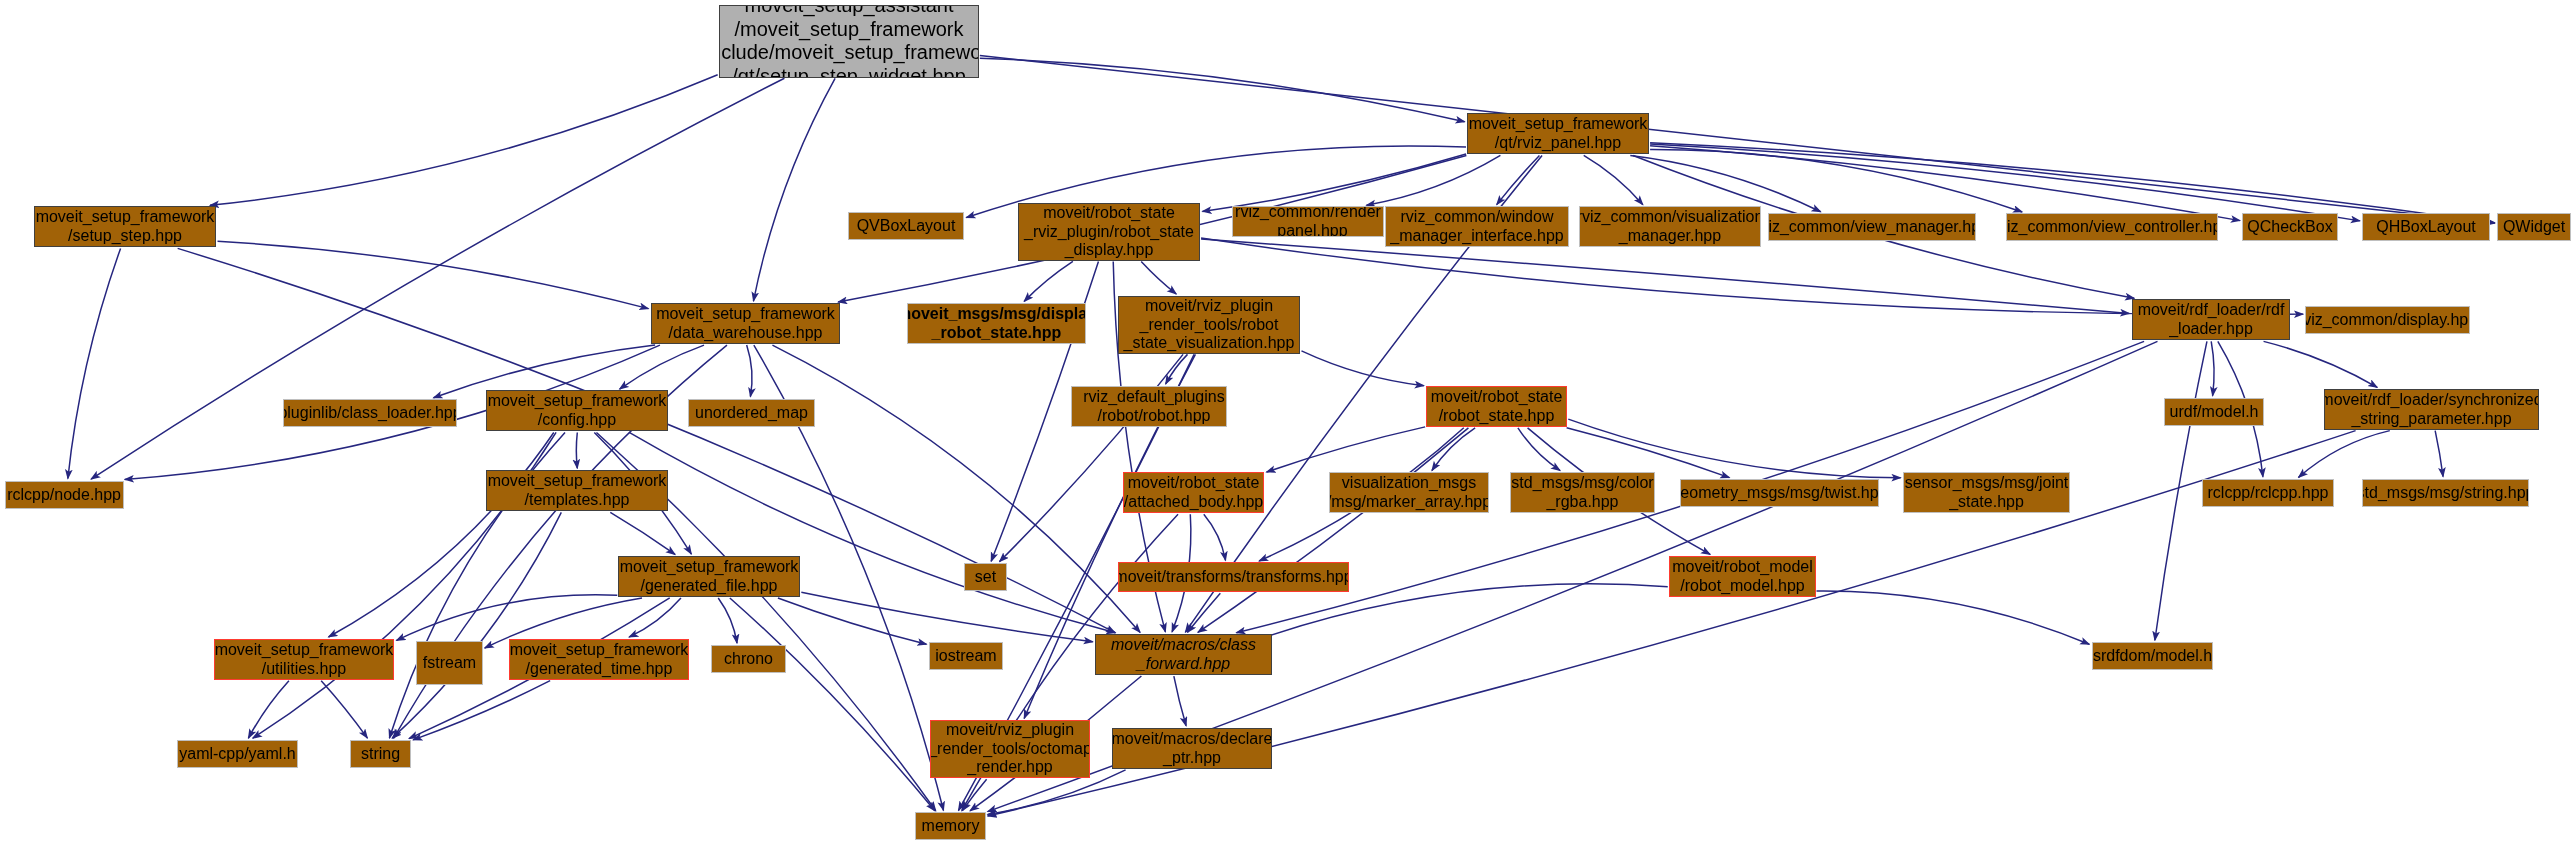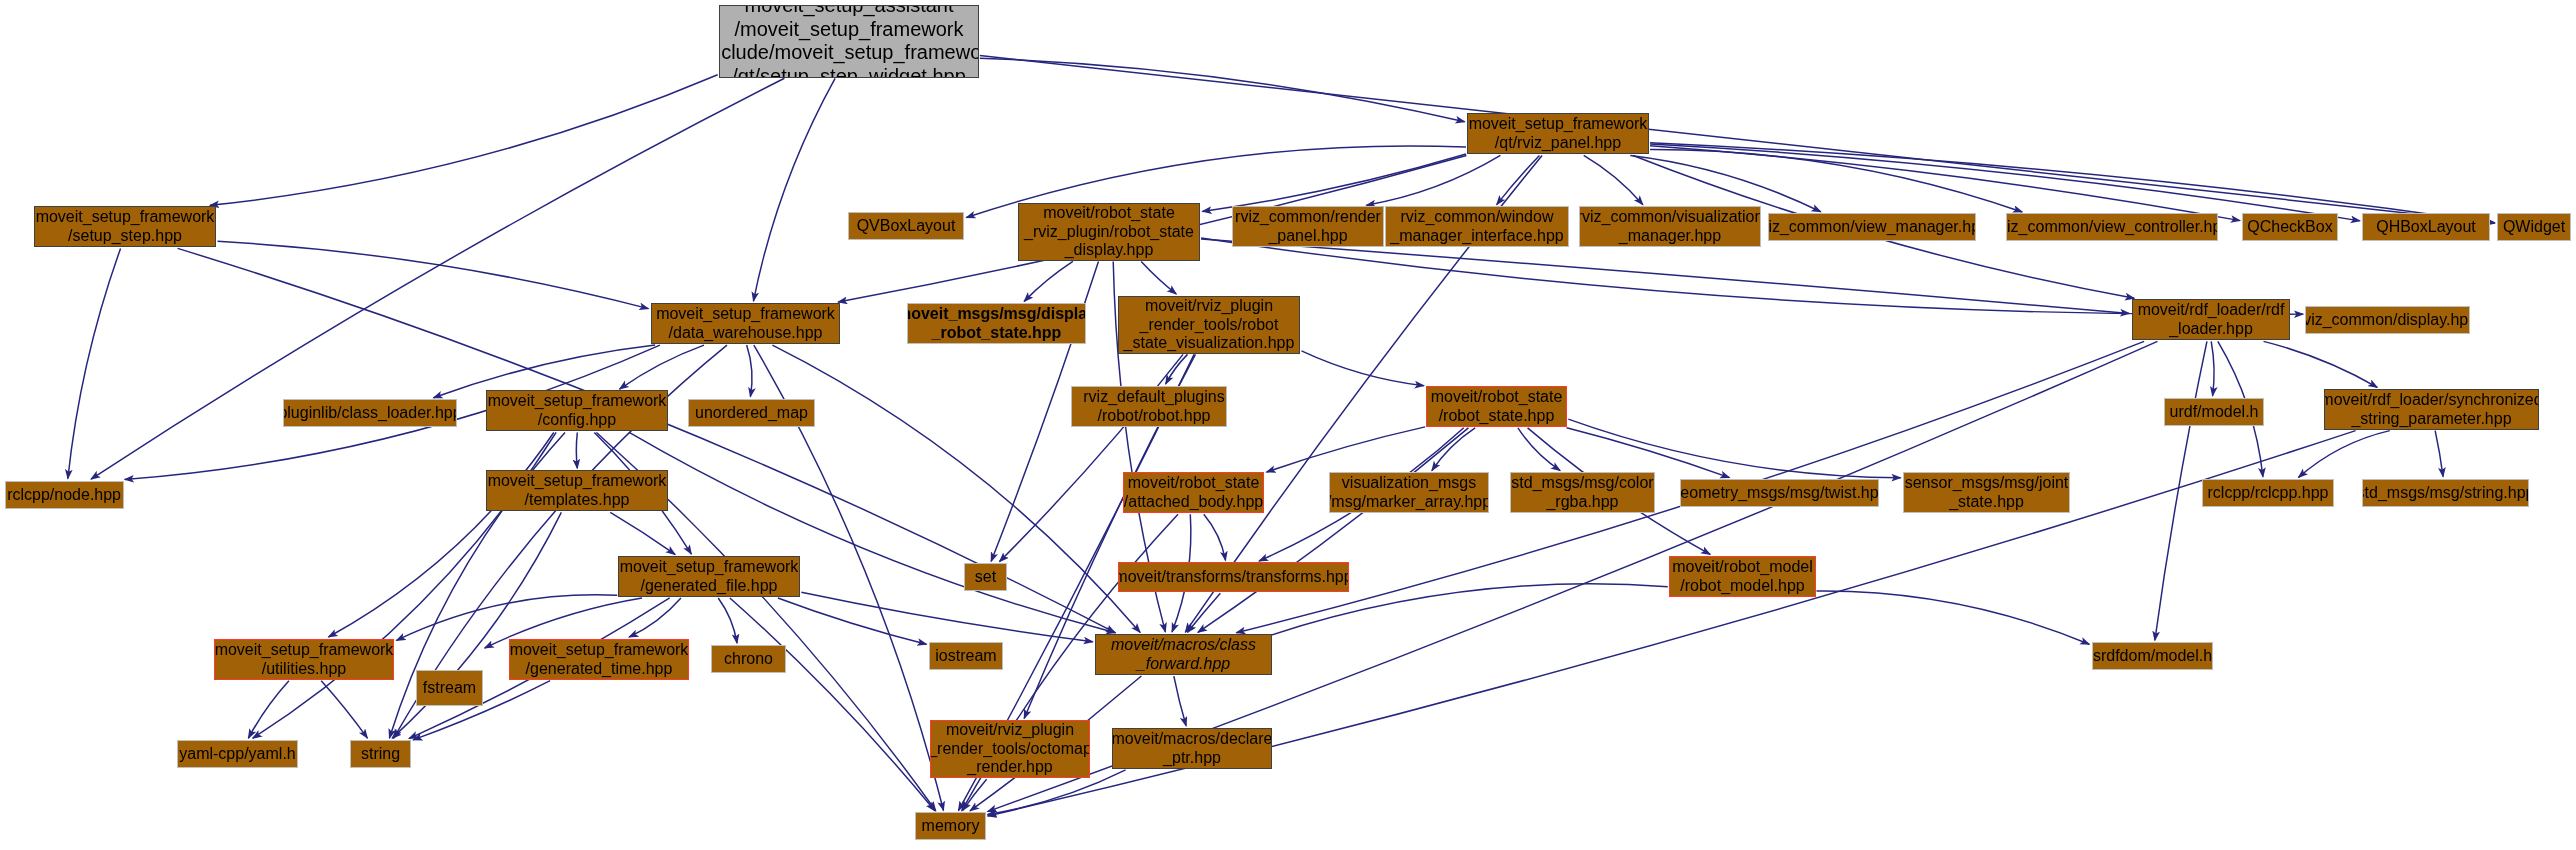--- a/index.html
+++ b/index.html
@@ -162,21 +162,21 @@
 /include/moveit_setup_framework
 /qt/setup_step_widget.hpp</div>
       <div class="graph-node node-local" style="left: 1467px; top: 113px; width: 182px; height: 41px; border-color: rgb(64, 64, 64); color: rgb(0, 0, 0);">moveit_setup_framework
 /qt/rviz_panel.hpp</div>
       <div class="graph-node node-local" style="left: 34px; top: 206px; width: 182px; height: 41px; border-color: rgb(64, 64, 64); color: rgb(0, 0, 0);">moveit_setup_framework
 /setup_step.hpp</div>
       <div class="graph-node node-plain" style="left: 848px; top: 212px; width: 116px; height: 28px; border-color: rgb(191, 191, 191); color: rgb(0, 0, 0);">QVBoxLayout</div>
       <div class="graph-node node-local" style="left: 1018px; top: 203px; width: 182px; height: 58px; border-color: rgb(64, 64, 64); color: rgb(0, 0, 0);">moveit/robot_state
 _rviz_plugin/robot_state
 _display.hpp</div>
-      <div class="graph-node node-plain" style="left: 1232px; top: 206px; width: 152px; height: 41px; border-color: rgb(191, 191, 191); color: rgb(0, 0, 0);">rviz_common/render
+      <div class="graph-node node-plain" style="left: 1232px; top: 206px; width: 152px; height: 31px; border-color: rgb(191, 191, 191); color: rgb(0, 0, 0);">rviz_common/render
 _panel.hpp</div>
       <div class="graph-node node-plain" style="left: 1385px; top: 206px; width: 184px; height: 41px; border-color: rgb(191, 191, 191); color: rgb(0, 0, 0);">rviz_common/window
 _manager_interface.hpp</div>
       <div class="graph-node node-plain" style="left: 1579px; top: 206px; width: 182px; height: 41px; border-color: rgb(191, 191, 191); color: rgb(0, 0, 0);">rviz_common/visualization
 _manager.hpp</div>
       <div class="graph-node node-plain" style="left: 1768px; top: 213px; width: 208px; height: 28px; border-color: rgb(191, 191, 191); color: rgb(0, 0, 0);">rviz_common/view_manager.hpp</div>
       <div class="graph-node node-plain" style="left: 2006px; top: 213px; width: 212px; height: 28px; border-color: rgb(191, 191, 191); color: rgb(0, 0, 0);">rviz_common/view_controller.hpp</div>
       <div class="graph-node node-plain" style="left: 2242px; top: 213px; width: 96px; height: 28px; border-color: rgb(191, 191, 191); color: rgb(0, 0, 0);">QCheckBox</div>
       <div class="graph-node node-plain" style="left: 2362px; top: 213px; width: 128px; height: 28px; border-color: rgb(191, 191, 191); color: rgb(0, 0, 0);">QHBoxLayout</div>
       <div class="graph-node node-plain" style="left: 2497px; top: 213px; width: 74px; height: 28px; border-color: rgb(191, 191, 191); color: rgb(0, 0, 0);">QWidget</div>
@@ -220,21 +220,21 @@
       <div class="graph-node node-plain" style="left: 964px; top: 563px; width: 43px; height: 28px; border-color: rgb(191, 191, 191); color: rgb(0, 0, 0);">set</div>
       <div class="graph-node node-link" style="left: 1118px; top: 562px; width: 231px; height: 30px; border-color: rgb(255, 59, 48); color: rgb(0, 0, 0);">moveit/transforms/transforms.hpp</div>
       <div class="graph-node node-link" style="left: 1669px; top: 556px; width: 147px; height: 41px; border-color: rgb(255, 59, 48); color: rgb(0, 0, 0);">moveit/robot_model
 /robot_model.hpp</div>
       <div class="graph-node node-plain" style="left: 929px; top: 642px; width: 74px; height: 28px; border-color: rgb(191, 191, 191); color: rgb(0, 0, 0);">iostream</div>
       <div class="graph-node node-local" style="left: 1095px; top: 634px; width: 177px; height: 41px; border-color: rgb(64, 64, 64); color: rgb(0, 0, 0); font-style: italic;">moveit/macros/class
 _forward.hpp</div>
       <div class="graph-node node-plain" style="left: 2092px; top: 642px; width: 121px; height: 28px; border-color: rgb(191, 191, 191); color: rgb(0, 0, 0);">srdfdom/model.h</div>
       <div class="graph-node node-link" style="left: 214px; top: 639px; width: 180px; height: 41px; border-color: rgb(255, 59, 48); color: rgb(0, 0, 0);">moveit_setup_framework
 /utilities.hpp</div>
-      <div class="graph-node node-plain" style="left: 416px; top: 670px; width: 67px; height: 36px; border-color: rgb(191, 191, 191); color: rgb(0, 0, 0); text-align: center;">fstream</div>
+      <div class="graph-node node-plain" style="left: 416px; top: 641px; width: 67px; height: 44px; border-color: rgb(191, 191, 191); color: rgb(0, 0, 0); text-align: center;">fstream</div>
       <div class="graph-node node-link" style="left: 509px; top: 639px; width: 180px; height: 41px; border-color: rgb(255, 59, 48); color: rgb(0, 0, 0);">moveit_setup_framework
 /generated_time.hpp</div>
       <div class="graph-node node-plain" style="left: 711px; top: 645px; width: 75px; height: 28px; border-color: rgb(191, 191, 191); color: rgb(0, 0, 0);">chrono</div>
       <div class="graph-node node-link" style="left: 930px; top: 720px; width: 160px; height: 58px; border-color: rgb(255, 59, 48); color: rgb(0, 0, 0);">moveit/rviz_plugin
 _render_tools/octomap
 _render.hpp</div>
       <div class="graph-node node-local" style="left: 1112px; top: 728px; width: 160px; height: 41px; border-color: rgb(64, 64, 64); color: rgb(0, 0, 0);">moveit/macros/declare
 _ptr.hpp</div>
       <div class="graph-node node-plain" style="left: 177px; top: 740px; width: 121px; height: 28px; border-color: rgb(191, 191, 191); color: rgb(0, 0, 0);">yaml-cpp/yaml.h</div>
       <div class="graph-node node-plain" style="left: 350px; top: 740px; width: 61px; height: 28px; border-color: rgb(191, 191, 191); color: rgb(0, 0, 0);">string</div>

